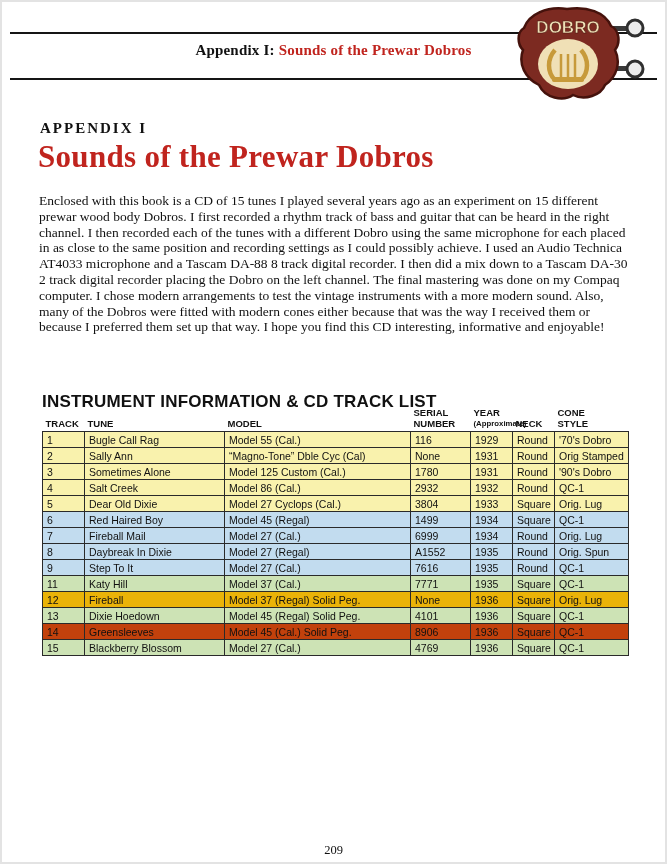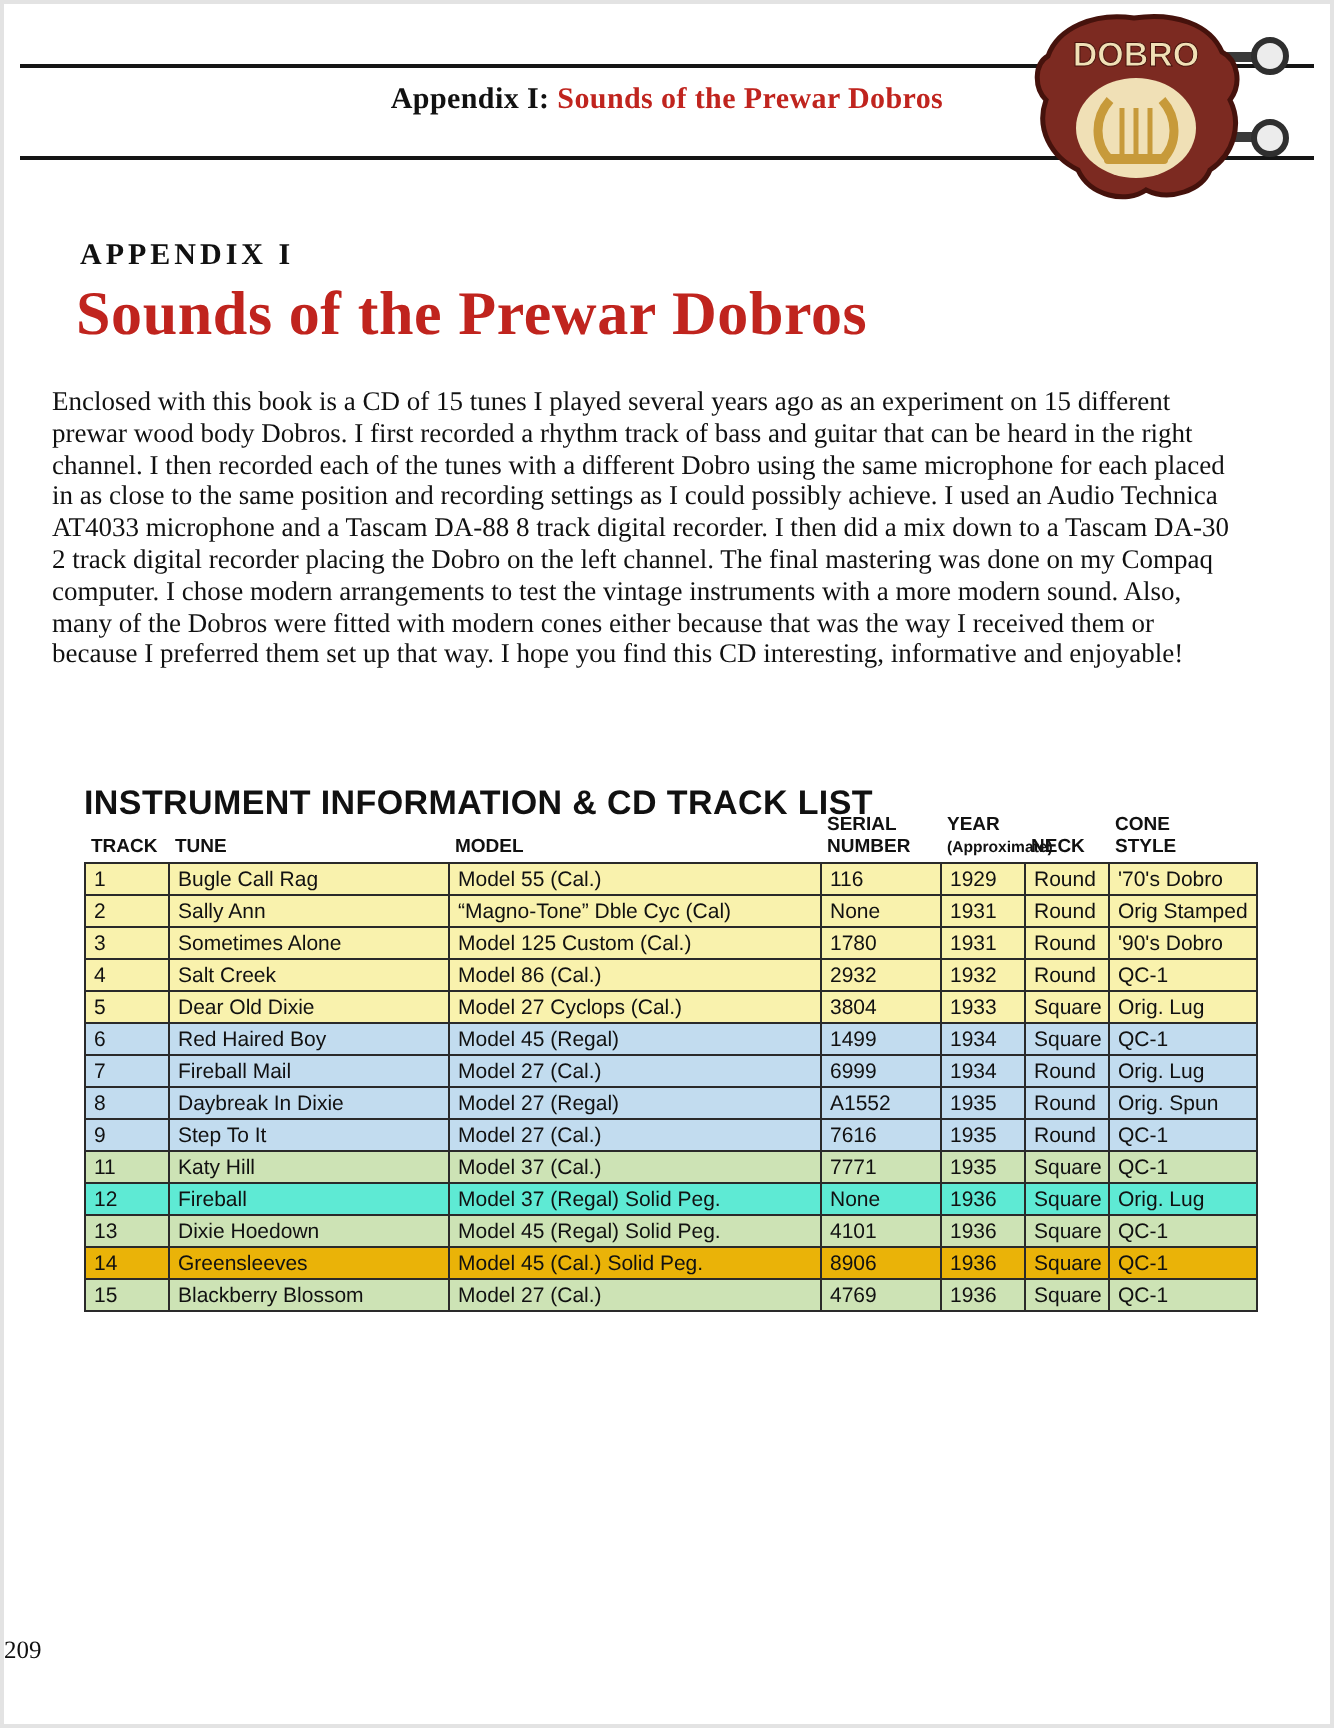--- a/index.html
+++ b/index.html
@@ -23,21 +23,21 @@
 
   .appendix-label {
     position:absolute; top:118px; left:38px;
     font-size:15px; font-weight:bold; letter-spacing:2px;
   }
   .main-title {
     position:absolute; top:137px; left:36px;
     font-size:31px; font-weight:bold; color:#c0241e; letter-spacing:.3px;
   }
   .body-text {
-    position:absolute; top:191px; left:24px; width:596px;
+    position:absolute; top:191px; left:37px; width:596px;
     font-size:13.5px; line-height:15.8px;
   }
 
   .table-title {
     position:absolute; top:390px; left:40px; width:586px; text-align:left;
     font-family:"Liberation Sans", sans-serif; font-weight:bold; font-size:17px;
     letter-spacing:.2px;
   }
 
   table.track-table {
@@ -58,22 +58,22 @@
     padding:0 0 2px 3px; font-size:9.5px; line-height:10.5px; font-weight:bold;
   }
   .track-table th .sub { display:block; }
   .track-table th .sub.small { font-size:7.8px; }
   .track-table td {
     border:1px solid #2a2a2a; padding:1.5px 4px; height:15px;
     white-space:nowrap; overflow:hidden;
   }
 
   .page-number {
-    position:absolute; bottom:29px; left:0; width:100%;
-    font-size:12.5px;
+    position:absolute; bottom:4px; left:0; width:100%;
+    text-align:center; font-size:12.5px;
   }
 </style>
 </head>
 <body>
 
 <div class="page">
 
   <div class="rule top"></div>
   <div class="rule bottom"></div>
 
@@ -239,39 +239,39 @@
         </tr>
         <tr style="background: rgb(205, 227, 181); margin-left: 36px;">
           <td>11</td>
           <td>Katy Hill</td>
           <td>Model 37 (Cal.)</td>
           <td>7771</td>
           <td>1935</td>
           <td>Square</td>
           <td>QC-1</td>
         </tr>
-        <tr style="background: #5eead4;">
+        <tr style="background: #eab308;">
           <td>12</td>
           <td>Fireball</td>
           <td>Model 37 (Regal)  Solid Peg.</td>
           <td>None</td>
           <td>1936</td>
           <td>Square</td>
           <td>Orig. Lug</td>
         </tr>
         <tr style="background: rgb(205, 227, 181);">
           <td>13</td>
           <td>Dixie Hoedown</td>
           <td>Model 45 (Regal) Solid Peg.</td>
           <td>4101</td>
           <td>1936</td>
           <td>Square</td>
           <td>QC-1</td>
         </tr>
-        <tr style="background: #eab308; margin-top: 44px;">
+        <tr style="background: #c2410c; margin-top: 44px;">
           <td>14</td>
           <td>Greensleeves</td>
           <td>Model 45 (Cal.) Solid Peg.</td>
           <td>8906</td>
           <td>1936</td>
           <td>Square</td>
           <td>QC-1</td>
         </tr>
         <tr style="background: rgb(205, 227, 181);">
           <td>15</td>

